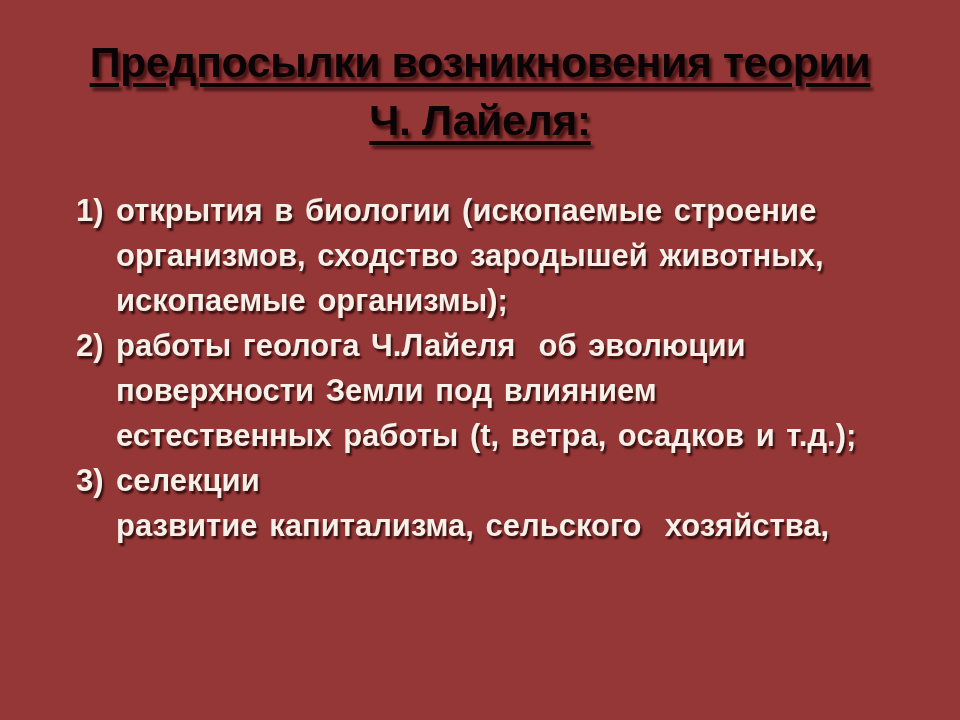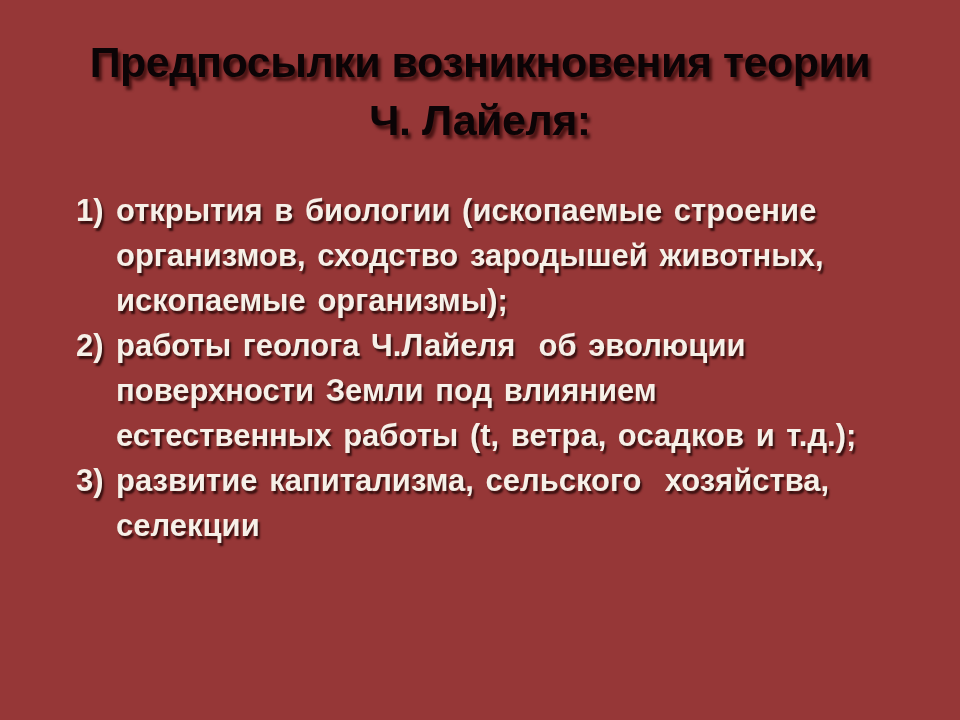--- a/index.html
+++ b/index.html
@@ -24,20 +24,21 @@
     width: 100%;
     text-align: center;
     color: #0B0406;
     font-weight: bold;
     font-size: 43px;
     line-height: 58px;
     letter-spacing: -0.5px;
     text-shadow: 3px 4px 3px rgba(33, 2, 2, 0.65);
   }
   .title-line-text {
+    text-decoration: underline;
     text-decoration-thickness: 4px;
     text-underline-offset: 6px;
   }
   
   .list {
     position: absolute;
     top: 188px;
     left: 76px;
     right: 30px;
     color: #F6F0E8;
@@ -93,19 +94,19 @@
       <div class="item-lines">
         <div class="item-line">работы геолога Ч.Лайеля  об эволюции</div>
         <div class="item-line">поверхности Земли под влиянием</div>
         <div class="item-line">естественных работы (t, ветра, осадков и т.д.);</div>
       </div>
     </div>
 
     <div class="item">
       <div class="item-number">3)</div>
       <div class="item-lines">
+        <div class="item-line">селекции</div>
         <div class="item-line">развитие капитализма, сельского  хозяйства,</div>
-        <div class="item-line">селекции</div>
       </div>
     </div>
 
   </div>
 </div>
 
 </body></html>

